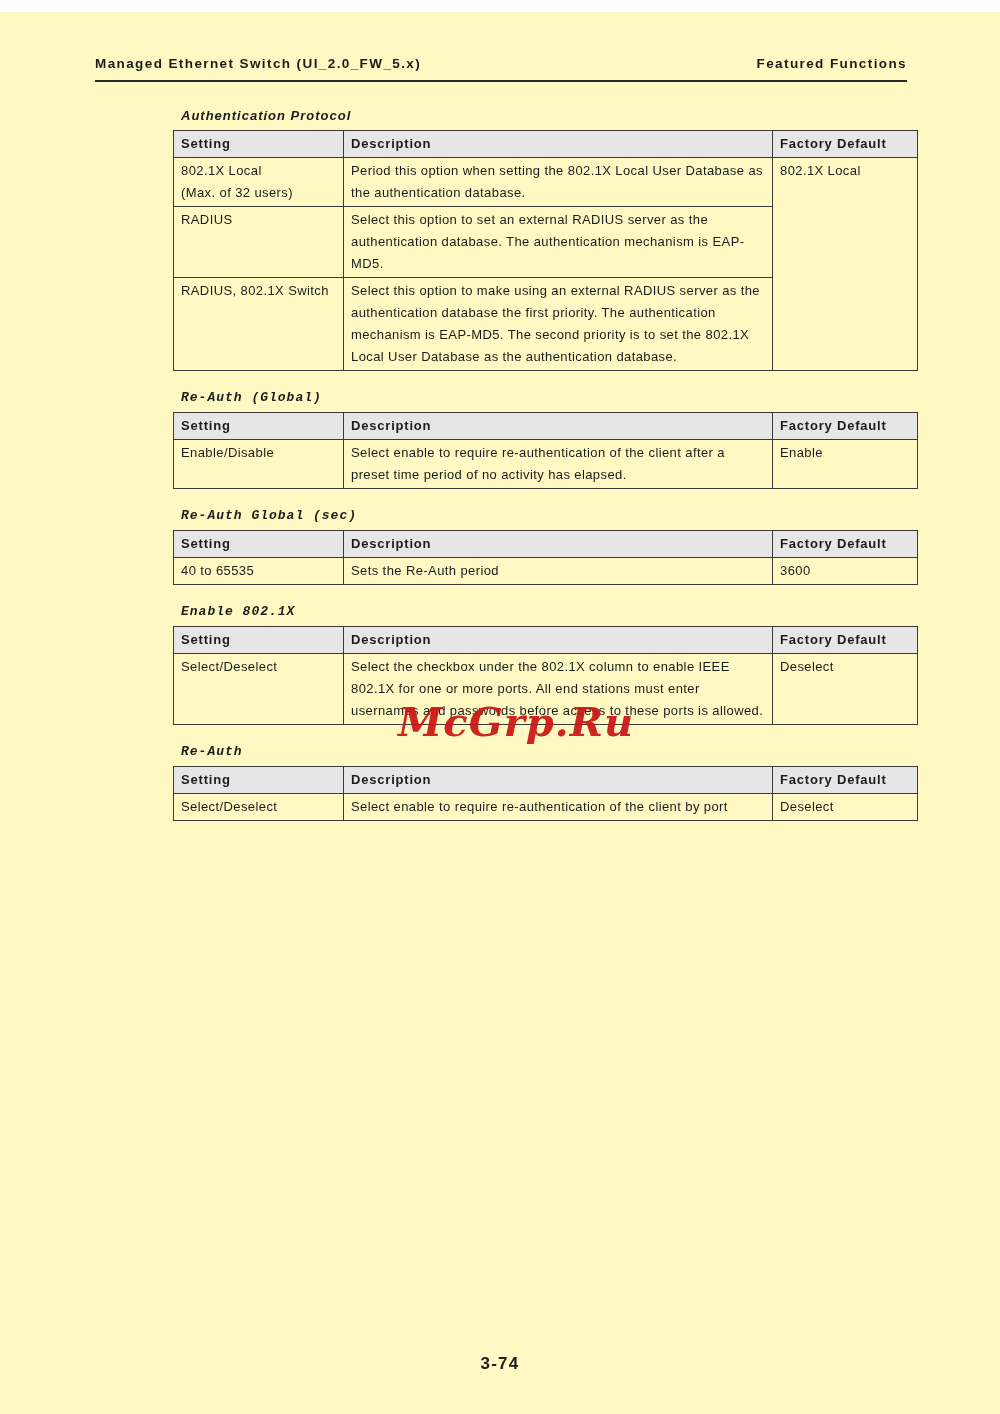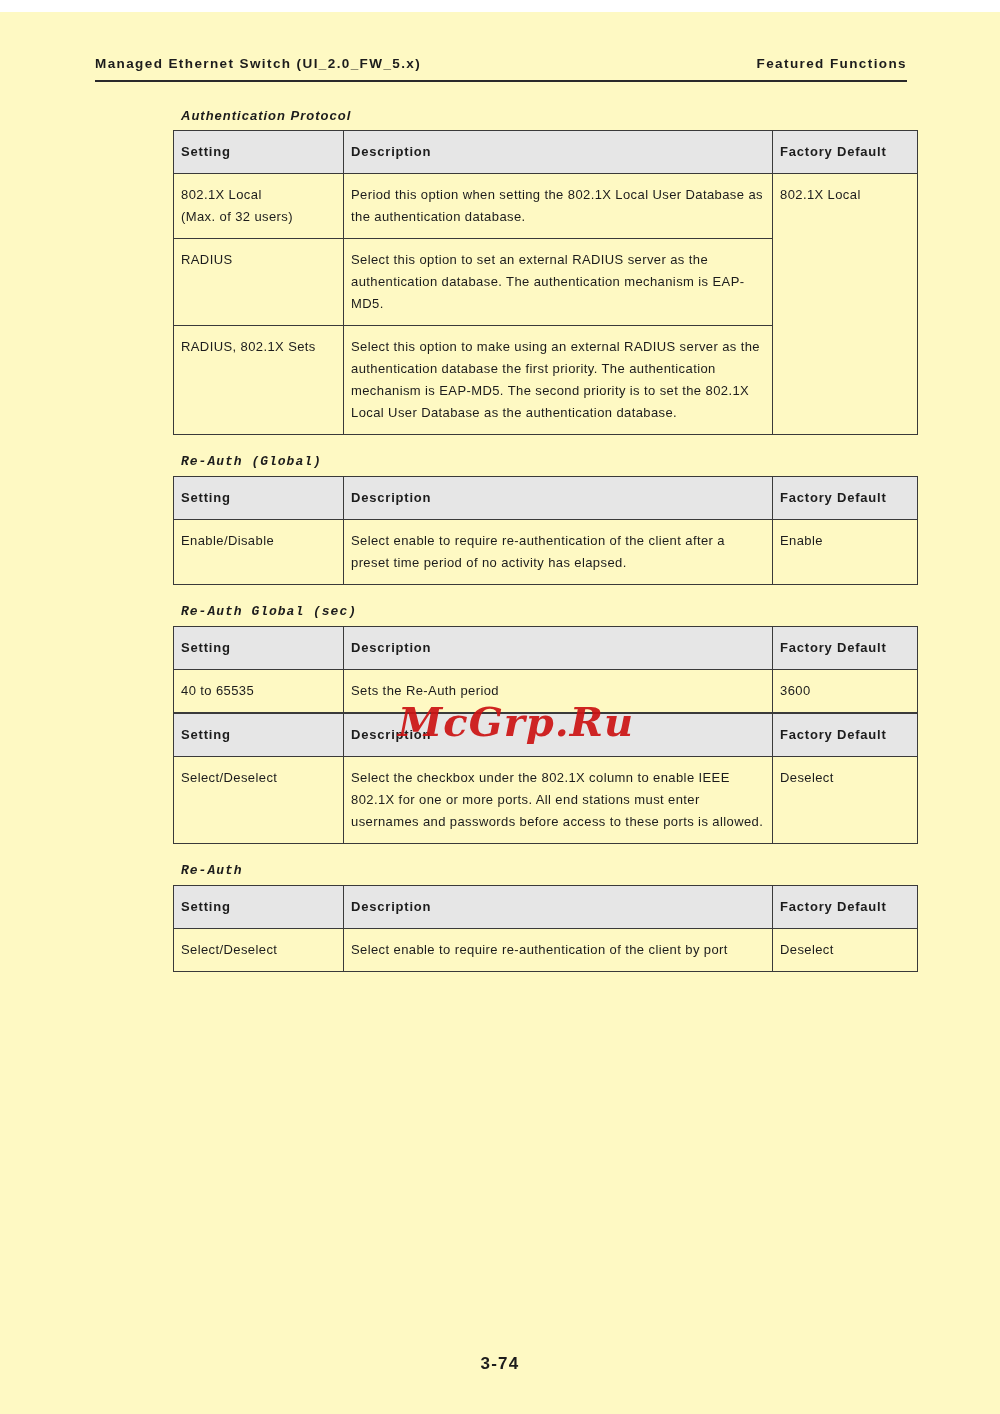--- a/index.html
+++ b/index.html
@@ -45,21 +45,21 @@
   table.spec-table {
     width: 100%;
     border-collapse: collapse;
     font-size: 13px;
     table-layout: fixed;
   }
   table.spec-table col.c-setting { width: 170px; }
   table.spec-table col.c-default { width: 145px; }
   table.spec-table th, table.spec-table td {
     border: 1px solid #3a3a3a;
-    padding: 10px 7px;
+    padding: 2px 7px;
     vertical-align: top;
     line-height: 22px;
     letter-spacing: 0.4px;
     text-align: left;
   }
   table.spec-table th {
     background: #e6e6e6;
     font-weight: bold;
     letter-spacing: 0.8px;
     height: 25px;
@@ -119,21 +119,21 @@
           <td class="setting-cell">802.1X Local
 (Max. of 32 users)</td>
           <td>Period this option when setting the 802.1X Local User Database as the authentication database.</td>
           <td rowspan="3">802.1X Local</td>
         </tr>
         <tr>
           <td class="setting-cell">RADIUS</td>
           <td>Select this option to set an external RADIUS server as the authentication database. The authentication mechanism is EAP-MD5.</td>
         </tr>
         <tr>
-          <td class="setting-cell">RADIUS, 802.1X Sets</td>
+          <td class="setting-cell">RADIUS, 802.1X Switch</td>
           <td>Select this option to make using an external RADIUS server as the authentication database the first priority. The authentication mechanism is EAP-MD5. The second priority is to set the 802.1X Local User Database as the authentication database.</td>
         </tr>
       </tbody>
         </table>
     </div>
 
     <div class="section">
       <h3 class="section-title">Re-Auth (Global)</h3>
       <table class="spec-table">
         <colgroup>
@@ -173,20 +173,21 @@
         <tr>
           <td class="setting-cell">40 to 65535</td>
           <td>Sets the Re-Auth period</td>
           <td>3600</td>
         </tr>
       </tbody>
         </table>
     </div>
 
     <div class="section">
+      <h3 class="section-title">Enable 802.1X</h3>
       <table class="spec-table">
         <colgroup>
             <col class="c-setting">
             <col class="c-desc">
             <col class="c-default">
           </colgroup>
         <tbody>
             <tr>
           <th>Setting</th>
           <th>Description</th>

